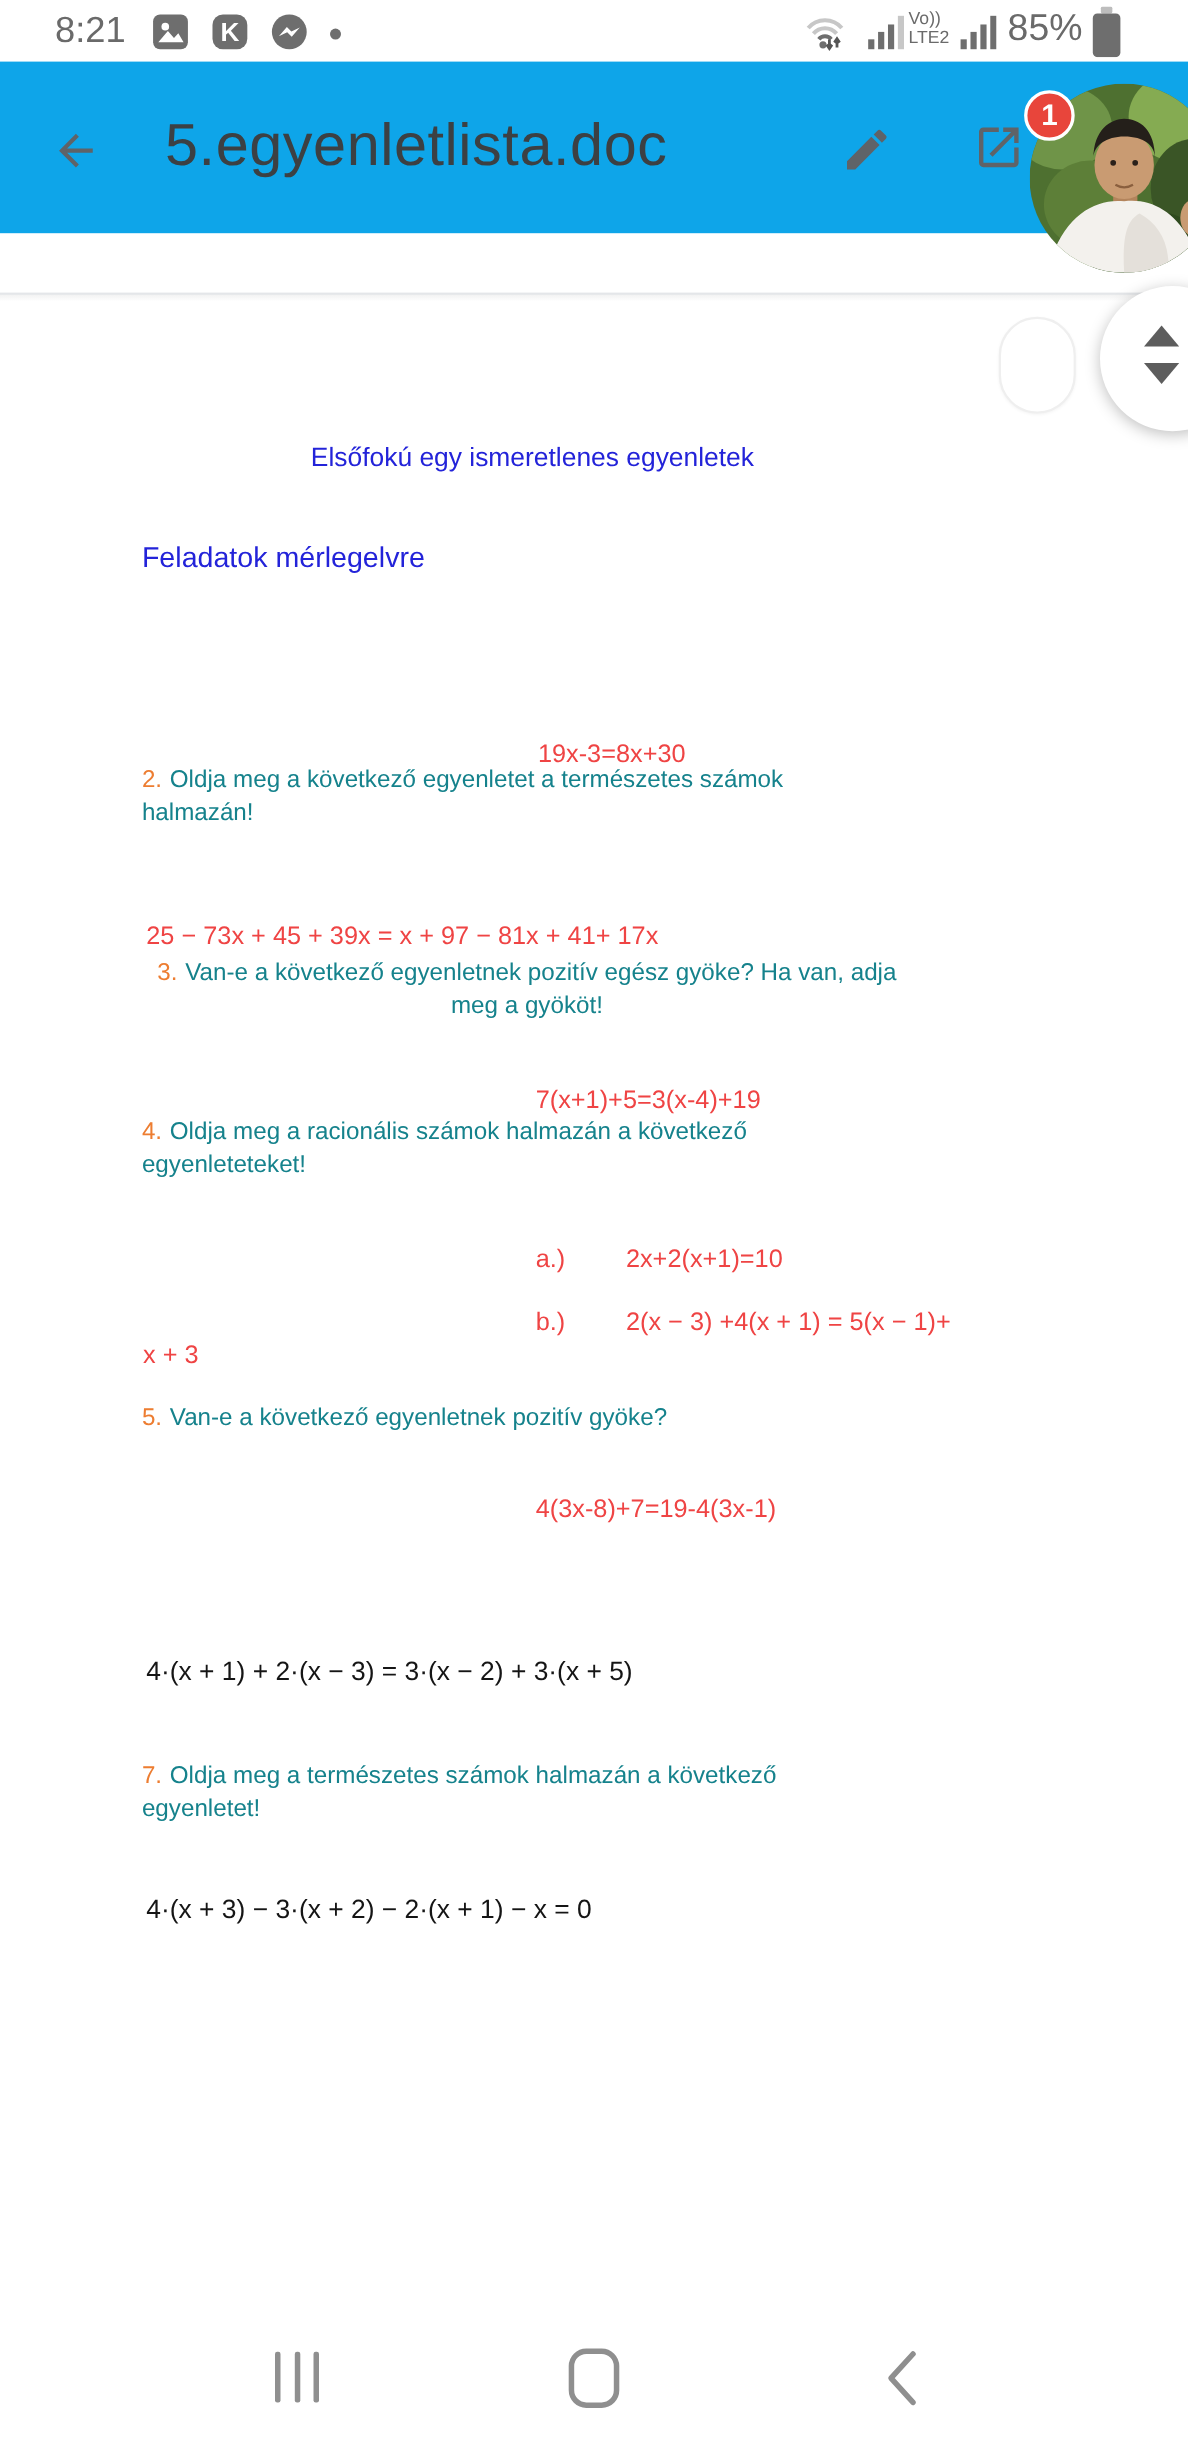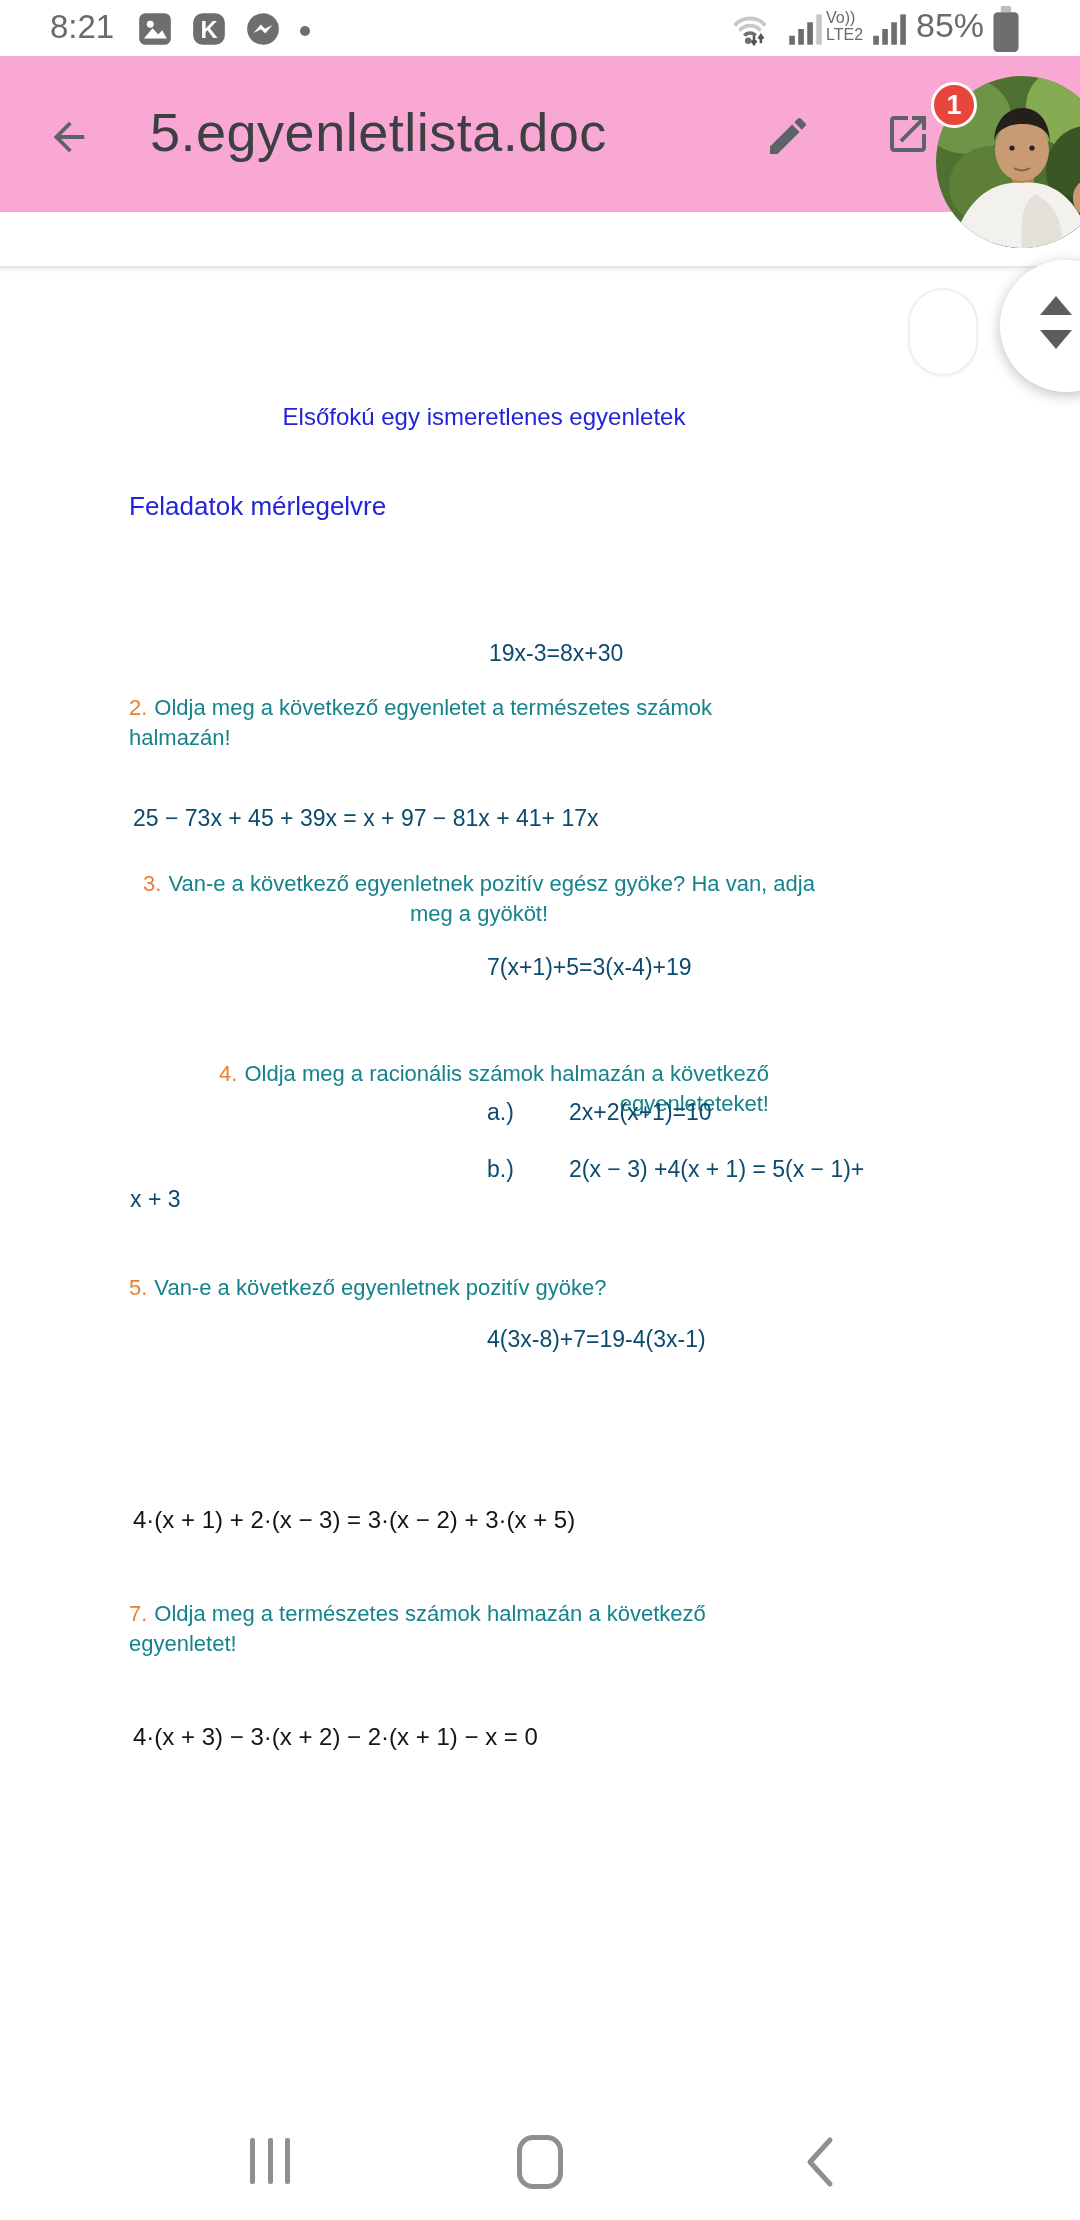--- a/index.html
+++ b/index.html
@@ -16,21 +16,21 @@
   #icon-kapp{left:190px;top:10px;}
   #icon-messenger{left:244px;top:10px;}
   #sb-dot{left:300px;top:26px;width:10px;height:10px;border-radius:50%;background:#6e6e6e;}
   #icon-wifi{left:728px;top:8px;}
   #icon-signal1{left:788px;top:11px;}
   #sb-volte{left:826px;top:9px;font-size:16px;line-height:17px;color:#6a6a6a;text-align:left;}
   #icon-signal2{left:872px;top:11px;}
   #sb-battery-pct{left:916px;top:6px;font-size:34px;color:#6a6a6a;}
   #icon-battery{left:992px;top:6px;}
   
-  #header{position:absolute;top:56px;left:0;width:1080px;height:156px;background:#f9a8d4;}
+  #header{position:absolute;top:56px;left:0;width:1080px;height:156px;background:#0ea5e9;}
   #back-btn{position:absolute;left:46px;top:58px;width:46px;height:46px;cursor:pointer;}
   #doc-title{position:absolute;left:150px;top:45px;font-size:54px;color:#3c4043;letter-spacing:.5px;}
   #edit-btn{position:absolute;left:764px;top:56px;width:48px;height:48px;cursor:pointer;}
   #open-btn{position:absolute;left:884px;top:54px;width:48px;height:48px;cursor:pointer;}
   #header-divider{position:absolute;top:210px;left:0;width:1080px;height:2px;background:#e4e6e9;}
   #header-shadow{position:absolute;top:212px;left:0;width:1080px;height:6px;
     background:linear-gradient(rgba(0,0,0,.05),rgba(0,0,0,0));}
   #avatar{position:absolute;left:936px;top:76px;width:172px;height:172px;border-radius:50%;
     overflow:hidden;z-index:5;cursor:pointer;}
   #avatar-badge{position:absolute;left:931px;top:82px;width:46px;height:46px;border-radius:50%;
@@ -43,31 +43,31 @@
     background:#fff;box-shadow:0 3px 14px rgba(0,0,0,.25);cursor:pointer;}
   .tri{position:absolute;left:40px;width:0;height:0;border-left:16px solid transparent;border-right:16px solid transparent;}
   .tri-up{top:36px;border-bottom:19px solid #5d5d5d;}
   .tri-down{top:70px;border-top:19px solid #5d5d5d;}
   
   .doc-line{position:absolute;font-weight:normal;white-space:nowrap;}
   .blue{color:#2323d9;}
   .teal{color:#15828c;font-size:22px;line-height:30px;}
   .exnum{color:#ed7d31;margin-right:7px;}
   .wrapblock{white-space:normal;}
-  .eq{color:#0c4a6e;font-size:23px;}
+  .eq{color:#ef4444;font-size:23px;margin-top:32px;}
   .eq-big{color:#151515;font-size:24px;}
   #doc-heading{top:403px;left:0;width:968px;text-align:center;font-size:24px;}
   #doc-section{top:491px;left:129px;font-size:26px;}
   #ex1{top:549px;left:129px;width:620px;}
   #eq1{top:640px;left:489px;}
   #ex2{top:693px;left:129px;width:620px;}
   #eq2{top:805px;left:133px;}
   #ex3{top:869px;left:129px;width:700px;text-align:center;}
   #eq3{top:954px;left:487px;}
-  #ex4{top:1059px;left:129px;width:640px;text-align:right;}
+  #ex4{top:1013px;left:129px;width:640px;}
   #eq4a-label{top:1099px;left:487px;}
   #eq4a{top:1099px;left:569px;}
   #eq4b-label{top:1156px;left:487px;}
   #eq4b{top:1156px;left:569px;}
   #eq4-cont{top:1186px;left:130px;}
   #ex5{top:1273px;left:129px;}
   #eq5{top:1326px;left:487px;}
   #ex6{top:1386px;left:129px;width:640px;}
   #eq6{top:1506px;left:133px;}
   #ex7{top:1599px;left:129px;width:640px;}

